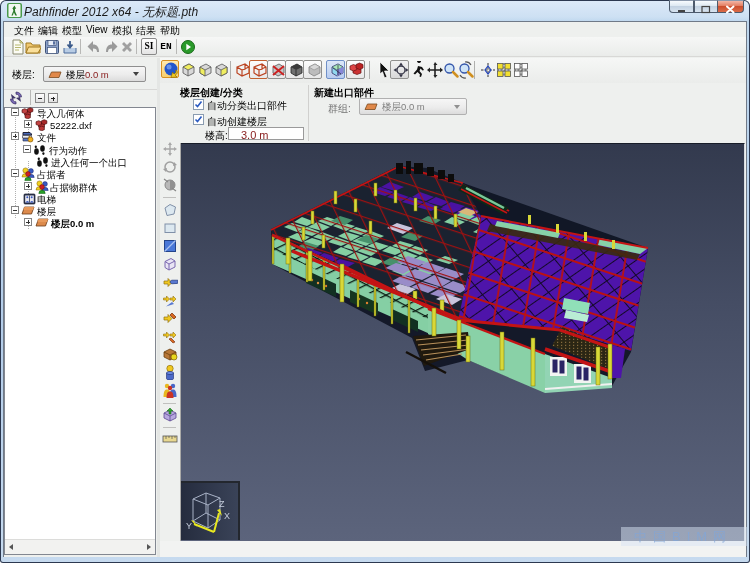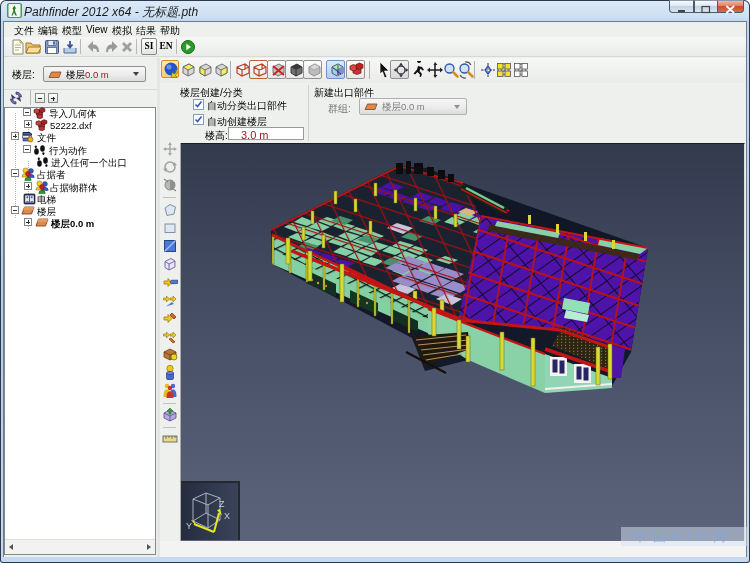--- a/index.html
+++ b/index.html
@@ -55,21 +55,21 @@
 
 #splitter { position:absolute; left:153px; top:36px; width:3px; height:499px; background:#e4e6e4; }
 
 #tb2 { position:absolute; left:156px; top:36px; width:586px; height:25px;
   background:linear-gradient(180deg,#f6f7f6 0,#eaecea 100%); }
 .t2i { position:absolute; top:3px; width:18px; height:18px; }
 .t2b { position:absolute; top:2px; width:19px; height:19px; border:1px solid #90908e; border-radius:2px;
   background:linear-gradient(180deg,#fdfdfd 0,#e8e8e8 100%); }
 .sep2 { position:absolute; top:3px; width:1px; height:18px; background:#b0b0ae; }
 #props { position:absolute; left:156px; top:61px; width:586px; height:60px; background:#eef0ee; }
-.ptitle { font-weight:normal; font-size:10px; color:#000; position:absolute; }
+.ptitle { font-weight:bold; font-size:10px; color:#000; position:absolute; }
 .plabel { font-size:10px; color:#000; position:absolute; }
 .cbx { position:absolute; width:11px; height:11px; background:#fff; border:1px solid #8a9cb0; } .cbx svg { position:absolute; left:0; top:0; display:block; }
 #vtoolbar { position:absolute; left:156px; top:118px; width:21px; height:401px; background:#eef0ee; }
 #vtline { position:absolute; left:20px; top:3px; width:1px; height:398px; background:#aaaaa8; }
 .vti { position:absolute; left:2px; width:16px; height:16px; }
 
 #viewport { position:absolute; left:177px; top:121px; width:564px; height:398px;
   background:linear-gradient(180deg,#333a4e 0,#454d64 40%,#5c647c 100%);
   border-top:1px solid #181d29; border-right:1px solid #d8dce0; overflow:hidden; }
 #statusbar { position:absolute; left:156px; top:519px; width:586px; height:16px; background:#f2f3f2; }
@@ -140,21 +140,21 @@
           <path d="M13 13 C13 8 11 5.5 7 5.5 L7 2 L1.5 7.5 L7 13 L7 9.5 C10 9.5 11 10.5 11 13 z" fill="#9a9a9a"></path>
         </svg>
     <svg class="t1i" style="left:99px" viewBox="0 0 16 16">
           <path d="M3 13 C3 8 5 5.5 9 5.5 L9 2 L14.5 7.5 L9 13 L9 9.5 C6 9.5 5 10.5 5 13 z" fill="#9a9a9a"></path>
         </svg>
     <svg class="t1i" style="left:115px" viewBox="0 0 16 16">
           <path d="M3 5 L5 3 L8 6 L11 3 L13 5 L10 8 L13 11 L11 13 L8 10 L5 13 L3 11 L6 8 z" fill="#a0a0a0"></path>
         </svg>
     <span class="sep1" style="left:132px"></span>
     <div style="position:absolute; left:137px; top:1px; width:16px; height:17px; border:1px solid #888; border-radius:2px; background:linear-gradient(180deg,#fff,#e4e4e4); font-size:9.5px; font-weight:bold; text-align:center; line-height:15px; font-family:'Liberation Serif',serif;">SI</div>
-    <div style="position:absolute; left:154px; top:2px; width:16px; height:16px; font-size:9.5px; font-weight:bold; text-align:center; line-height:15px; font-family:Liberation Serif, serif;">EN</div>
+    <div style="position:absolute; left:154px; top:2px; width:16px; height:16px; font-size:9.5px; font-weight:bold; text-align:center; line-height:15px; font-family:Liberation Mono, monospace;">EN</div>
     <span class="sep1" style="left:172px"></span>
     <svg class="t1i" style="left:176px" viewBox="0 0 16 16">
           <circle cx="8" cy="8" r="6.5" fill="#2a9a2a" stroke="#1a6a1a"></circle>
           <path d="M6.3 4.8 L11 8 L6.3 11.2 z" fill="#fff"></path>
         </svg>
   </div>
   <div id="leftpanel">
     <div id="floorlabel">楼层:</div>
     <div class="combo" style="left:39px; top:8px; width:103px; height:16px;">
       <svg style="position:absolute;left:4px;top:4px" width="15" height="8" viewBox="0 0 15 8">
@@ -180,21 +180,21 @@
             <i style="position:absolute;left:3.5px;top:2.5px;width:1px;height:4px;background:#222"></i>
           </div>
     </div>
     <div id="treebox">
       <div id="treerows">
         <div style="position:absolute;left:10px;top:5px;width:1px;height:105px;border-left:1px dotted #b0b0b0"></div>
         <div style="position:absolute;left:23px;top:17px;width:1px;height:7px;border-left:1px dotted #b0b0b0"></div>
         <div style="position:absolute;left:23px;top:53px;width:1px;height:13px;border-left:1px dotted #b0b0b0"></div>
         <div style="position:absolute;left:23px;top:78px;width:1px;height:12px;border-left:1px dotted #b0b0b0"></div>
         <div style="position:absolute;left:23px;top:114px;width:1px;height:7px;border-left:1px dotted #b0b0b0"></div>
-        <div class="trow" style="left:12px;top:-1px;width:174px;height:12px">
+        <div class="trow" style="left:0;top:-1px;width:174px;height:12px">
           <span class="exp" style="left:6px;top:1px">
                 <i></i>
               </span>
           <svg style="position:absolute;left:16px;top:0" width="13" height="12" viewBox="0 0 13 12">
                 <path d="M3.5 5 l3 -1.2 l3 1.2 l0 3 l-3 1.2 l-3 -1.2 z" fill="#b03030" stroke="#400808" stroke-width="0.6"></path>
                 <path d="M1 2.8 l2.7 -1.1 l2.7 1.1 l0 2.7 l-2.7 1.1 l-2.7 -1.1 z" fill="#c24242" stroke="#400808" stroke-width="0.6"></path>
                 <path d="M6.5 1.8 l2.7 -1.1 l2.7 1.1 l0 2.7 l-2.7 1.1 l-2.7 -1.1 z" fill="#a82828" stroke="#400808" stroke-width="0.6"></path>
                 <path d="M4 8.2 l2.7 -1.1 l2.7 1.1 l0 2.5 l-2.7 1.1 l-2.7 -1.1 z" fill="#b83636" stroke="#400808" stroke-width="0.6"></path>
               </svg>
           <span style="position:absolute;left:32px;top:1px">导入几何体</span>

